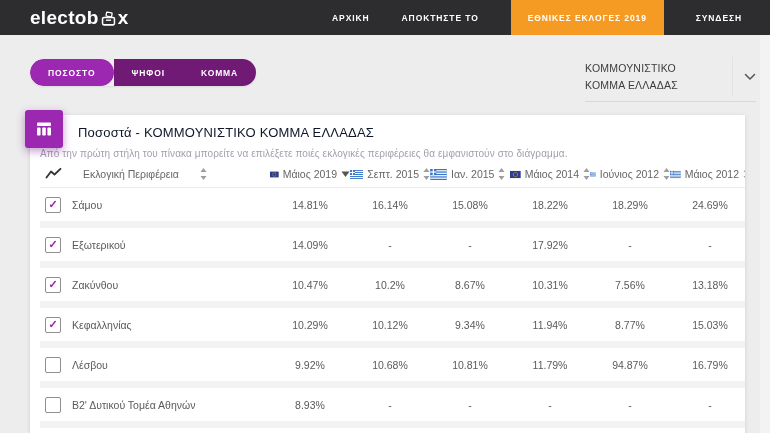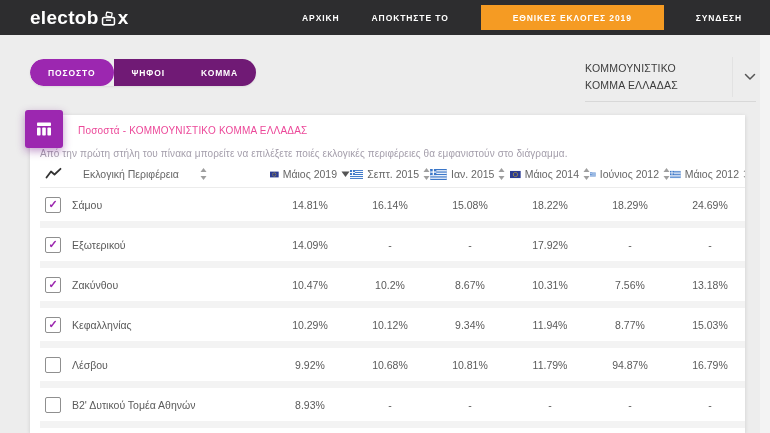--- a/index.html
+++ b/index.html
@@ -15,22 +15,22 @@
     display:flex; align-items:center; justify-content:space-between;
     padding-left:30px; z-index:5;
   }
   .logo { display:flex; align-items:center; color:#fff; font-size:19px;
           font-weight:bold; letter-spacing:.3px; cursor:pointer; }
   .logo svg { margin:2px 1px 0 1px; }
   .topnav { display:flex; align-items:center; height:35px; padding-right:28px; }
   .topnav a { color:#fff; font-size:8.5px; font-weight:bold; letter-spacing:.9px;
               text-decoration:none; margin-left:32px; cursor:pointer; }
   .topnav a.btn-orange {
-    background:var(--c-orange,#f59b23); height:25px; display:flex; align-items:center;
-    padding:0 32px;
+    background:var(--c-orange,#f59b23); height:35px; display:flex; align-items:center;
+    padding:0 17px;
   }
   
   .tabs { position:absolute; top:59px; left:30px; height:27px; display:flex;
           border-radius:14px; overflow:hidden; box-shadow:0 1px 2px rgba(0,0,0,.08); }
   .tab { border:none; outline:none; height:27px; padding:0 18px; cursor:pointer;
          background:#701a75; color:#fff; font-size:8.5px; font-weight:bold;
          letter-spacing:.9px; font-family:inherit; }
   .tab.active { background:var(--c-purple,#9c27b0); border-radius:14px; }
   .party-select { position:absolute; top:52px; left:585px; width:171px; height:49px;
                   border-bottom:1px solid #d8d8d8; display:flex; align-items:center;
@@ -39,22 +39,22 @@
                  letter-spacing:.2px; }
   .party-divider { width:1px; height:40px; background:#e2e2e2; margin-left:auto; }
   .party-select svg { margin-left:11px; }
   
   .card { position:absolute; left:30px; top:115px; width:715px; height:318px;
           background:#fff; box-shadow:0 1px 4px rgba(0,0,0,.14); overflow:hidden; }
   .card-icon { position:absolute; left:25px; top:110px; width:38px; height:38px;
                background:var(--c-purple,#9c27b0); border-radius:3px; z-index:6;
                display:flex; align-items:center; justify-content:center;
                box-shadow:0 3px 8px rgba(120,30,140,.45); }
-  .card-title { margin:0; position:absolute; left:48px; top:10px; font-size:10px;
-                font-weight:normal; color:#ec4899; letter-spacing:.2px; }
+  .card-title { margin:0; position:absolute; left:48px; top:10px; font-size:13px;
+                font-weight:normal; color:#0f172a; letter-spacing:.2px; }
   .card-subtitle { margin:0; position:absolute; left:10px; top:33px; font-size:10px;
                    color:#a49eab; letter-spacing:.1px; }
   
   .tablewrap { position:absolute; left:10px; top:52px; width:720px; }
   table { border-collapse:collapse; table-layout:fixed; width:710px; }
   col.region-col { width:230px; }
   col.val-col { width:80px; }
   thead th { border-bottom:1px solid #ececec; padding:0 0 7px 0; vertical-align:bottom;
              font-weight:normal; cursor:pointer; }
   .region-head { display:flex; align-items:center; gap:21px; padding-left:5px;

